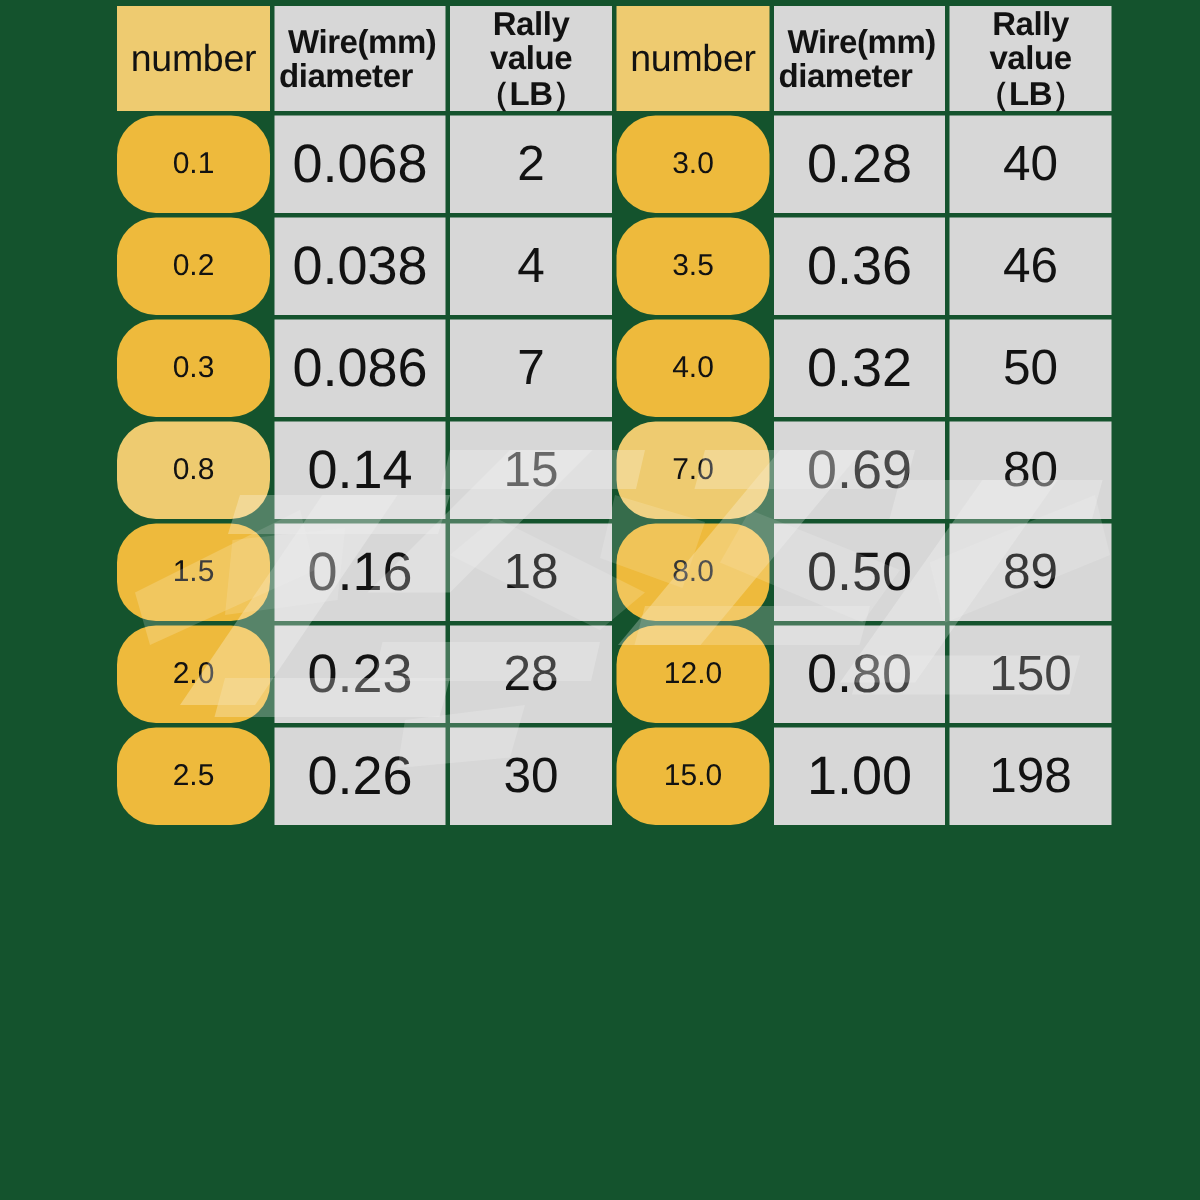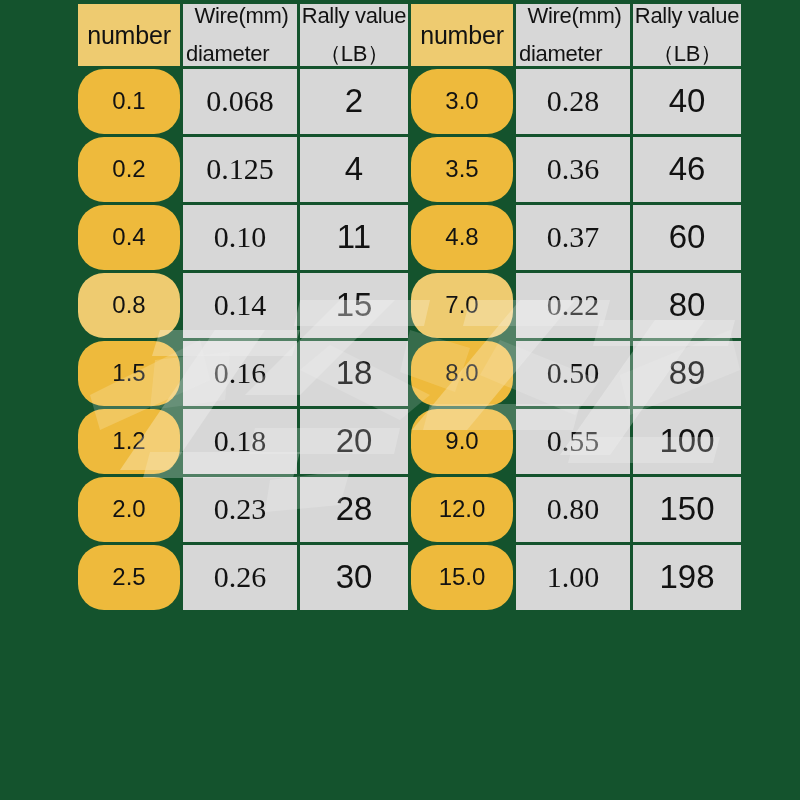--- a/index.html
+++ b/index.html
@@ -54,44 +54,43 @@
   th.h-num {
     background: #eecb70;
     font-size: 25px;
     letter-spacing: -0.2px;
   }
   th.h-dia,
   th.h-rally {
     background: #d7d7d7;
     font-size: 22px;
     letter-spacing: -0.3px;
+    font-weight: bold;
   }
   th .line2 {
     display: block;
-    margin-top: 15px;
   }
   th.h-dia .line1 { text-align: left; padding-left: 3px; }
   th.h-dia .line2 { text-align: left; padding-left: 3px; }
 
   
   tbody td {
     height: 65px;
   }
   td.v-num {
     background: #eeba3c;
-    font-size: 24px;
+    font-size: 20px;
     border-radius: 26px;
   }
   td.v-num.light {
     background: #eecb70;
   }
   td.v-dia {
     background: #d7d7d7;
-    font-size: 30px;
-    font-family: Liberation Serif, serif;
+    font-size: 36px;
   }
   td.v-rally {
     background: #d7d7d7;
     font-size: 33px;
   }
 
   
   .watermark {
     position: absolute;
     left: 0;
@@ -142,57 +141,49 @@
         <tr>
           <td class="v-num">0.1</td>
           <td class="v-dia">0.068</td>
           <td class="v-rally">2</td>
           <td class="v-num">3.0</td>
           <td class="v-dia">0.28</td>
           <td class="v-rally">40</td>
         </tr>
         <tr>
           <td class="v-num">0.2</td>
-          <td class="v-dia">0.125</td>
+          <td class="v-dia">0.038</td>
           <td class="v-rally">4</td>
           <td class="v-num">3.5</td>
           <td class="v-dia">0.36</td>
           <td class="v-rally">46</td>
         </tr>
         <tr>
-          <td class="v-num">0.4</td>
-          <td class="v-dia">0.10</td>
-          <td class="v-rally">11</td>
-          <td class="v-num">4.8</td>
-          <td class="v-dia">0.37</td>
-          <td class="v-rally">60</td>
+          <td class="v-num">0.3</td>
+          <td class="v-dia">0.086</td>
+          <td class="v-rally">7</td>
+          <td class="v-num">4.0</td>
+          <td class="v-dia">0.32</td>
+          <td class="v-rally">50</td>
         </tr>
         <tr>
           <td class="v-num light">0.8</td>
           <td class="v-dia">0.14</td>
           <td class="v-rally">15</td>
           <td class="v-num light">7.0</td>
-          <td class="v-dia">0.22</td>
+          <td class="v-dia">0.69</td>
           <td class="v-rally">80</td>
         </tr>
         <tr>
           <td class="v-num">1.5</td>
           <td class="v-dia">0.16</td>
           <td class="v-rally">18</td>
           <td class="v-num">8.0</td>
           <td class="v-dia">0.50</td>
           <td class="v-rally">89</td>
-        </tr>
-        <tr>
-          <td class="v-num">1.2</td>
-          <td class="v-dia">0.18</td>
-          <td class="v-rally">20</td>
-          <td class="v-num">9.0</td>
-          <td class="v-dia">0.55</td>
-          <td class="v-rally">100</td>
         </tr>
         <tr>
           <td class="v-num">2.0</td>
           <td class="v-dia">0.23</td>
           <td class="v-rally">28</td>
           <td class="v-num">12.0</td>
           <td class="v-dia">0.80</td>
           <td class="v-rally">150</td>
         </tr>
         <tr>

